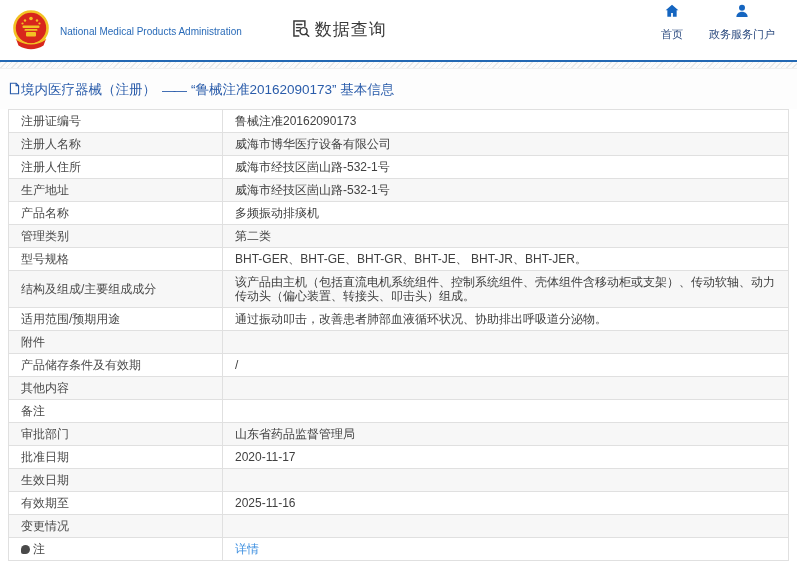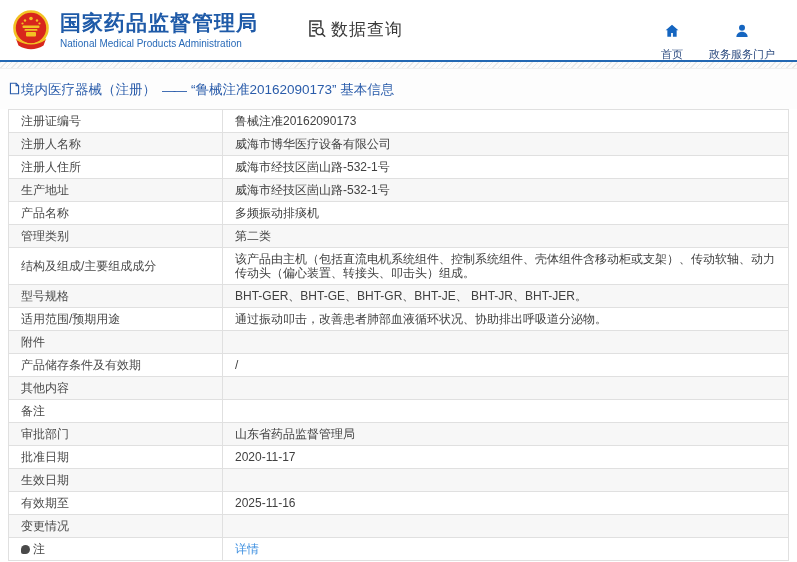--- a/index.html
+++ b/index.html
@@ -7,21 +7,21 @@
     font-family:"Liberation Sans","DejaVu Sans",sans-serif; }
 
   
   .header { height:60px; display:flex; align-items:center; padding:0 14px 0 10px; background:#fff; position:relative; }
   .emblem { width:42px; height:44px; flex:0 0 auto; margin-top:2px; }
   .agency { margin-left:8px; line-height:1.1; }
   .agency-cn { color:#1e5aa8; font-size:21px; font-weight:bold; letter-spacing:1px; }
   .agency-en { color:#2a6bb8; font-size:10px; margin-top:3px; }
   .section { display:flex; margin-left:48px; gap:4px; }
   .section-title { font-size:17px; color:#3a3a3a; letter-spacing:1px; }
-  .top-nav { position:absolute; right:22px; top:22px; display:flex; gap:26px; }
+  .top-nav { position:absolute; right:22px; top:2px; display:flex; gap:26px; }
   .nav-item { display:flex; flex-direction:column; align-items:center; gap:3px; cursor:pointer; }
   .nav-item .lbl { font-size:11px; color:#2b4a7f; }
 
   
   .blue-line { height:2px; background:#2368b3; }
   .hatch { height:7px; background:repeating-linear-gradient(135deg,#e9e9e9 0 1px,#fbfbfb 1px 4px); border-bottom:1px solid #f0f0f0; }
 
   
   .crumb { padding:12px 8px 10px 8px; display:flex; align-items:center; 
            color:#2a5caa; font-size:13.5px; background:#fdfdfd; }
@@ -50,21 +50,20 @@
       <circle cx="12.5" cy="14.5" r="1.1" fill="#f2c124"></circle>
       <circle cx="29.5" cy="14.5" r="1.1" fill="#f2c124"></circle>
       <rect x="12.5" y="16.5" width="17" height="2.4" rx="1" fill="#f2c124"></rect>
       <rect x="14.5" y="20" width="13" height="1.8" rx="0.9" fill="#f2c124"></rect>
       <rect x="16" y="23" width="10" height="4.5" rx="1" fill="#f2c124"></rect>
       <path d="M6 30 Q21 40 36 30 L33.5 36.5 Q21 44 8.5 36.5 Z" fill="#d8261c"></path>
       <path d="M6 30 Q21 40 36 30" fill="none" stroke="#f2c124" stroke-width="1.2"></path>
     </svg>
   </span>
   <div class="agency">
-    <div class="agency-cn">国家药品监督管理局</div>
     <div class="agency-en">National Medical Products Administration</div>
   </div>
   <div class="section">
     <span>
       <svg viewBox="0 0 24 24" width="21" height="21" fill="none" stroke="#3a3a3a" stroke-width="1.7" stroke-linecap="round">
         <path d="M17 9.5V3.5H4.5v17H10"></path>
         <path d="M7.5 7.5h6M7.5 11h4M7.5 14.5h3"></path>
         <circle cx="15.5" cy="15" r="4"></circle>
         <path d="M18.4 17.9l3 3"></path>
       </svg>
@@ -128,26 +127,26 @@
         </tr>
         <tr>
           <td class="label-cell">产品名称</td>
           <td class="value-cell">多频振动排痰机</td>
         </tr>
         <tr>
           <td class="label-cell">管理类别</td>
           <td class="value-cell">第二类</td>
         </tr>
         <tr>
+          <td class="label-cell">型号规格</td>
+          <td class="value-cell">BHT-GER、BHT-GE、BHT-GR、BHT-JE、 BHT-JR、BHT-JER。</td>
+        </tr>
+        <tr>
           <td class="label-cell">结构及组成/主要组成成分</td>
           <td class="value-cell">该产品由主机（包括直流电机系统组件、控制系统组件、壳体组件含移动柜或支架）、传动软轴、动力传动头（偏心装置、转接头、叩击头）组成。</td>
-        </tr>
-        <tr>
-          <td class="label-cell">型号规格</td>
-          <td class="value-cell">BHT-GER、BHT-GE、BHT-GR、BHT-JE、 BHT-JR、BHT-JER。</td>
         </tr>
         <tr>
           <td class="label-cell">适用范围/预期用途</td>
           <td class="value-cell">通过振动叩击，改善患者肺部血液循环状况、协助排出呼吸道分泌物。</td>
         </tr>
         <tr>
           <td class="label-cell">附件</td>
           <td class="value-cell"></td>
         </tr>
         <tr>

